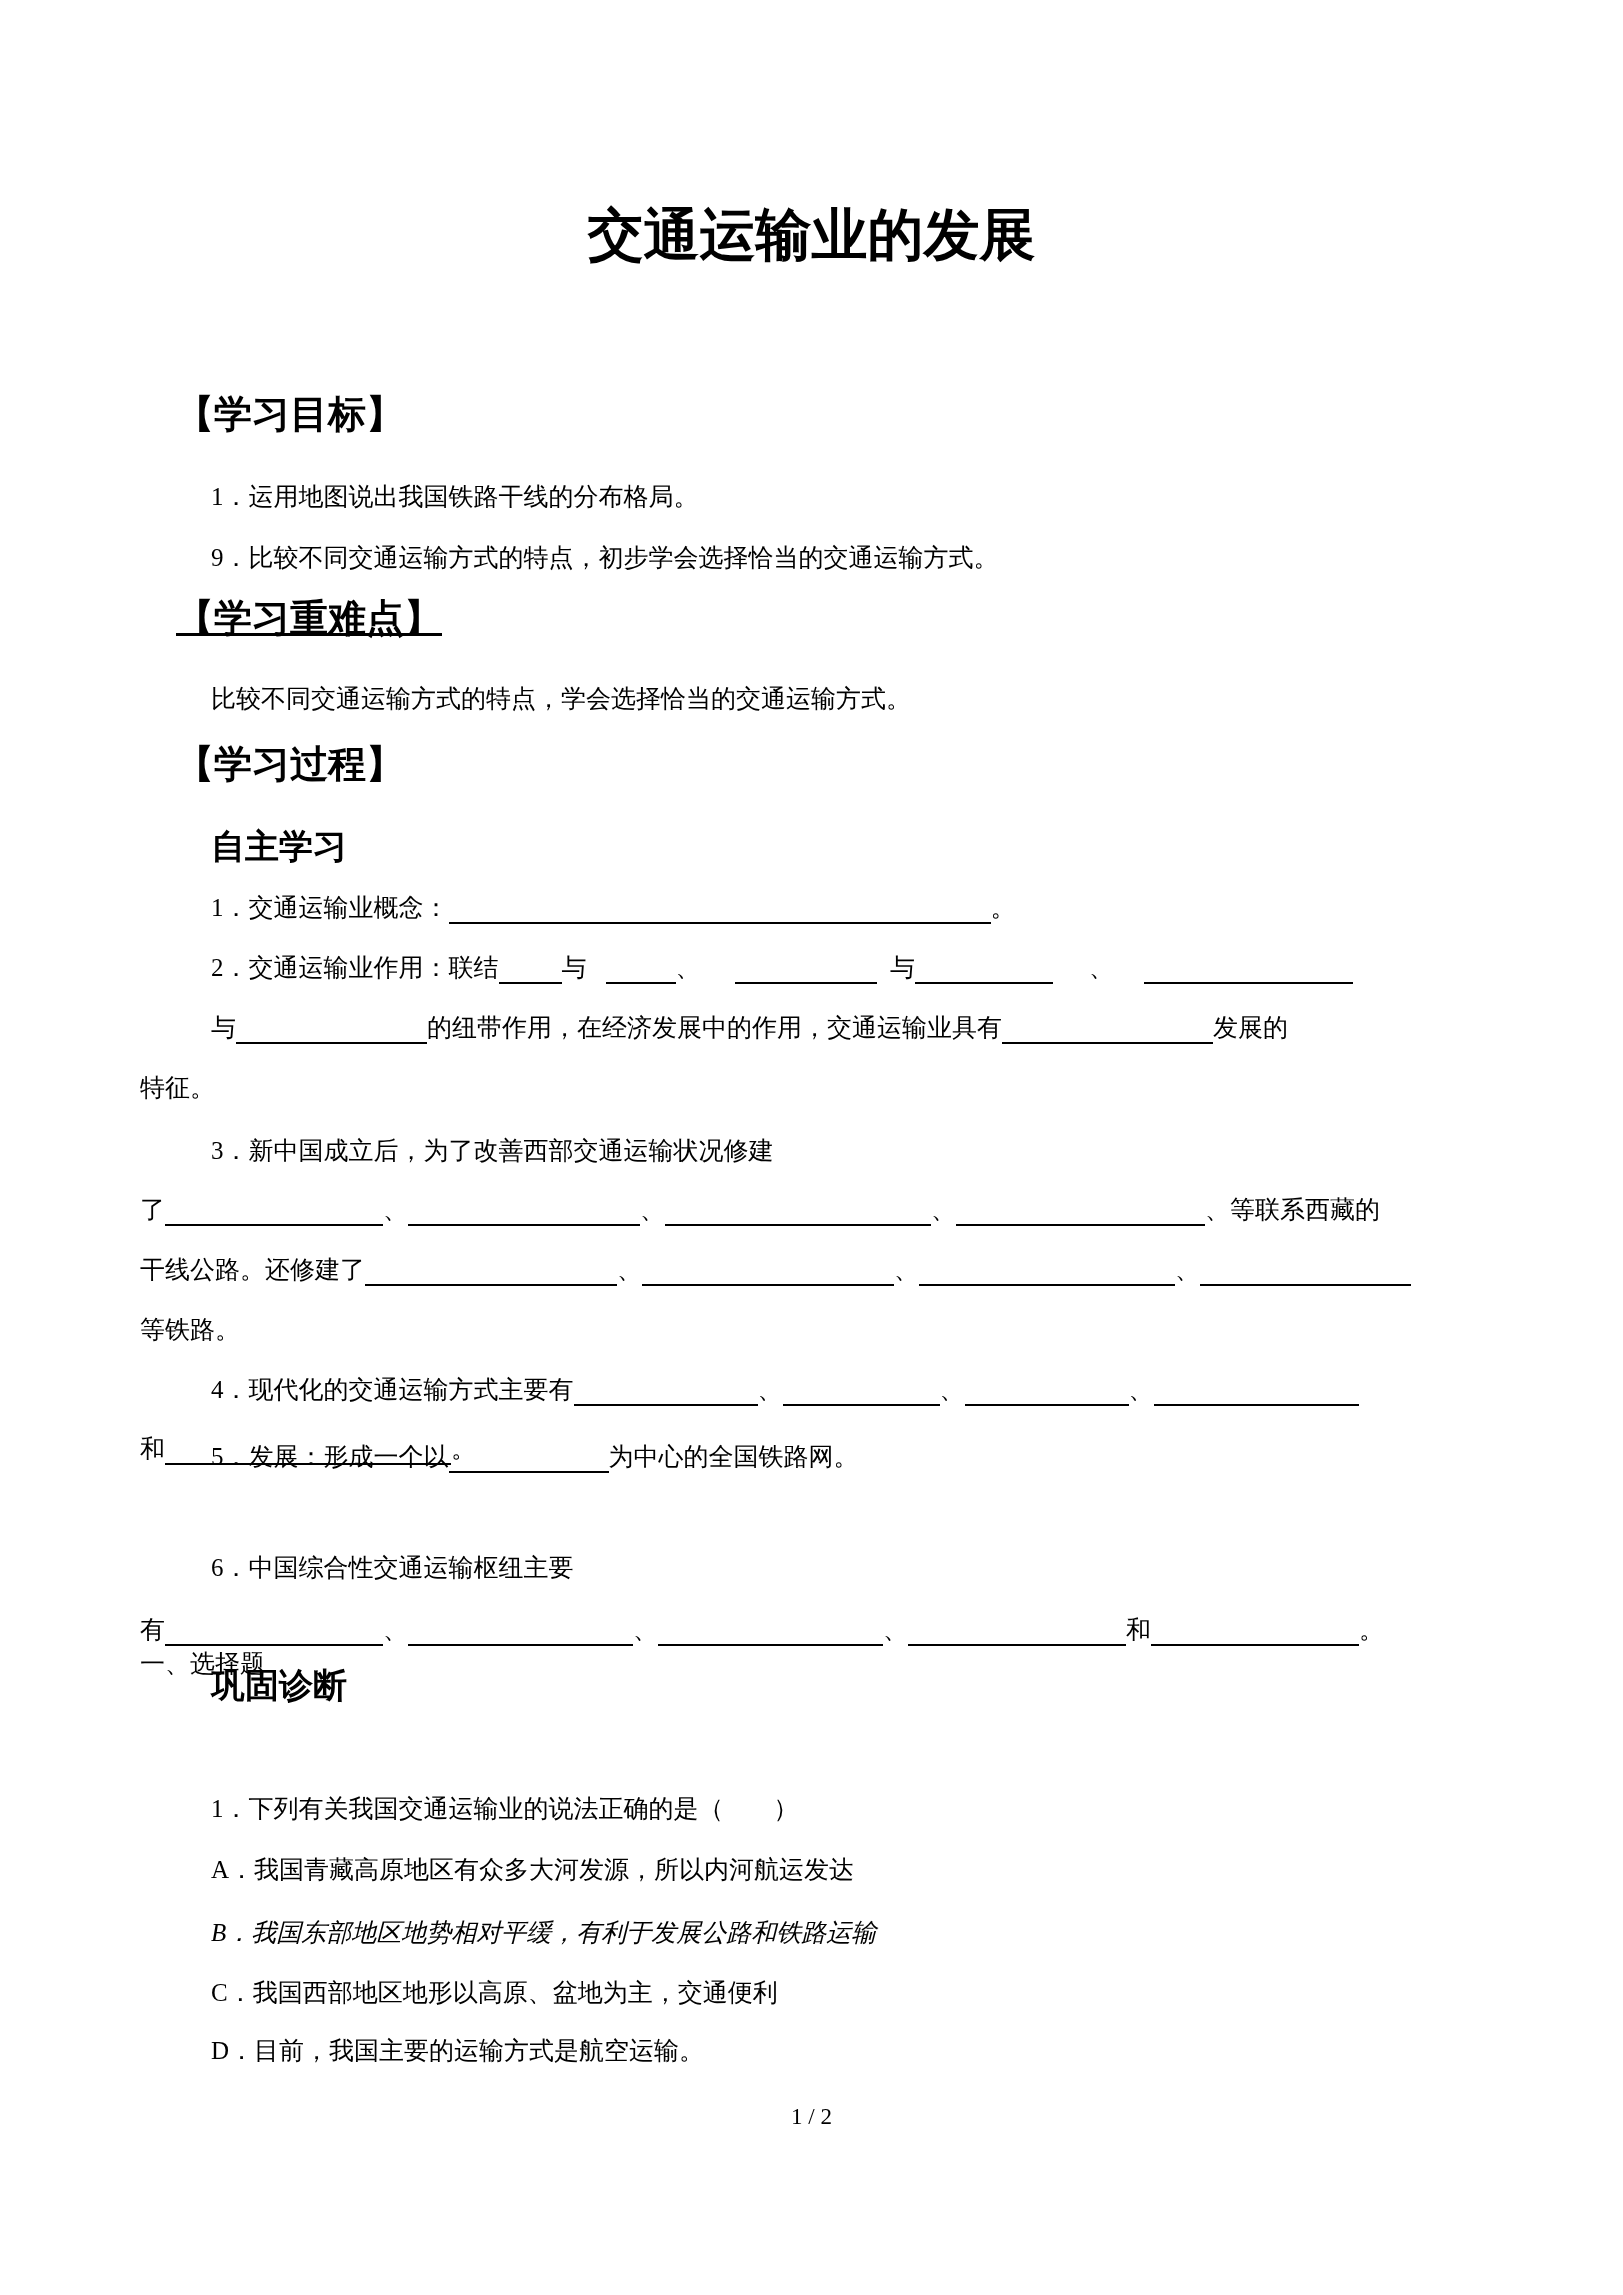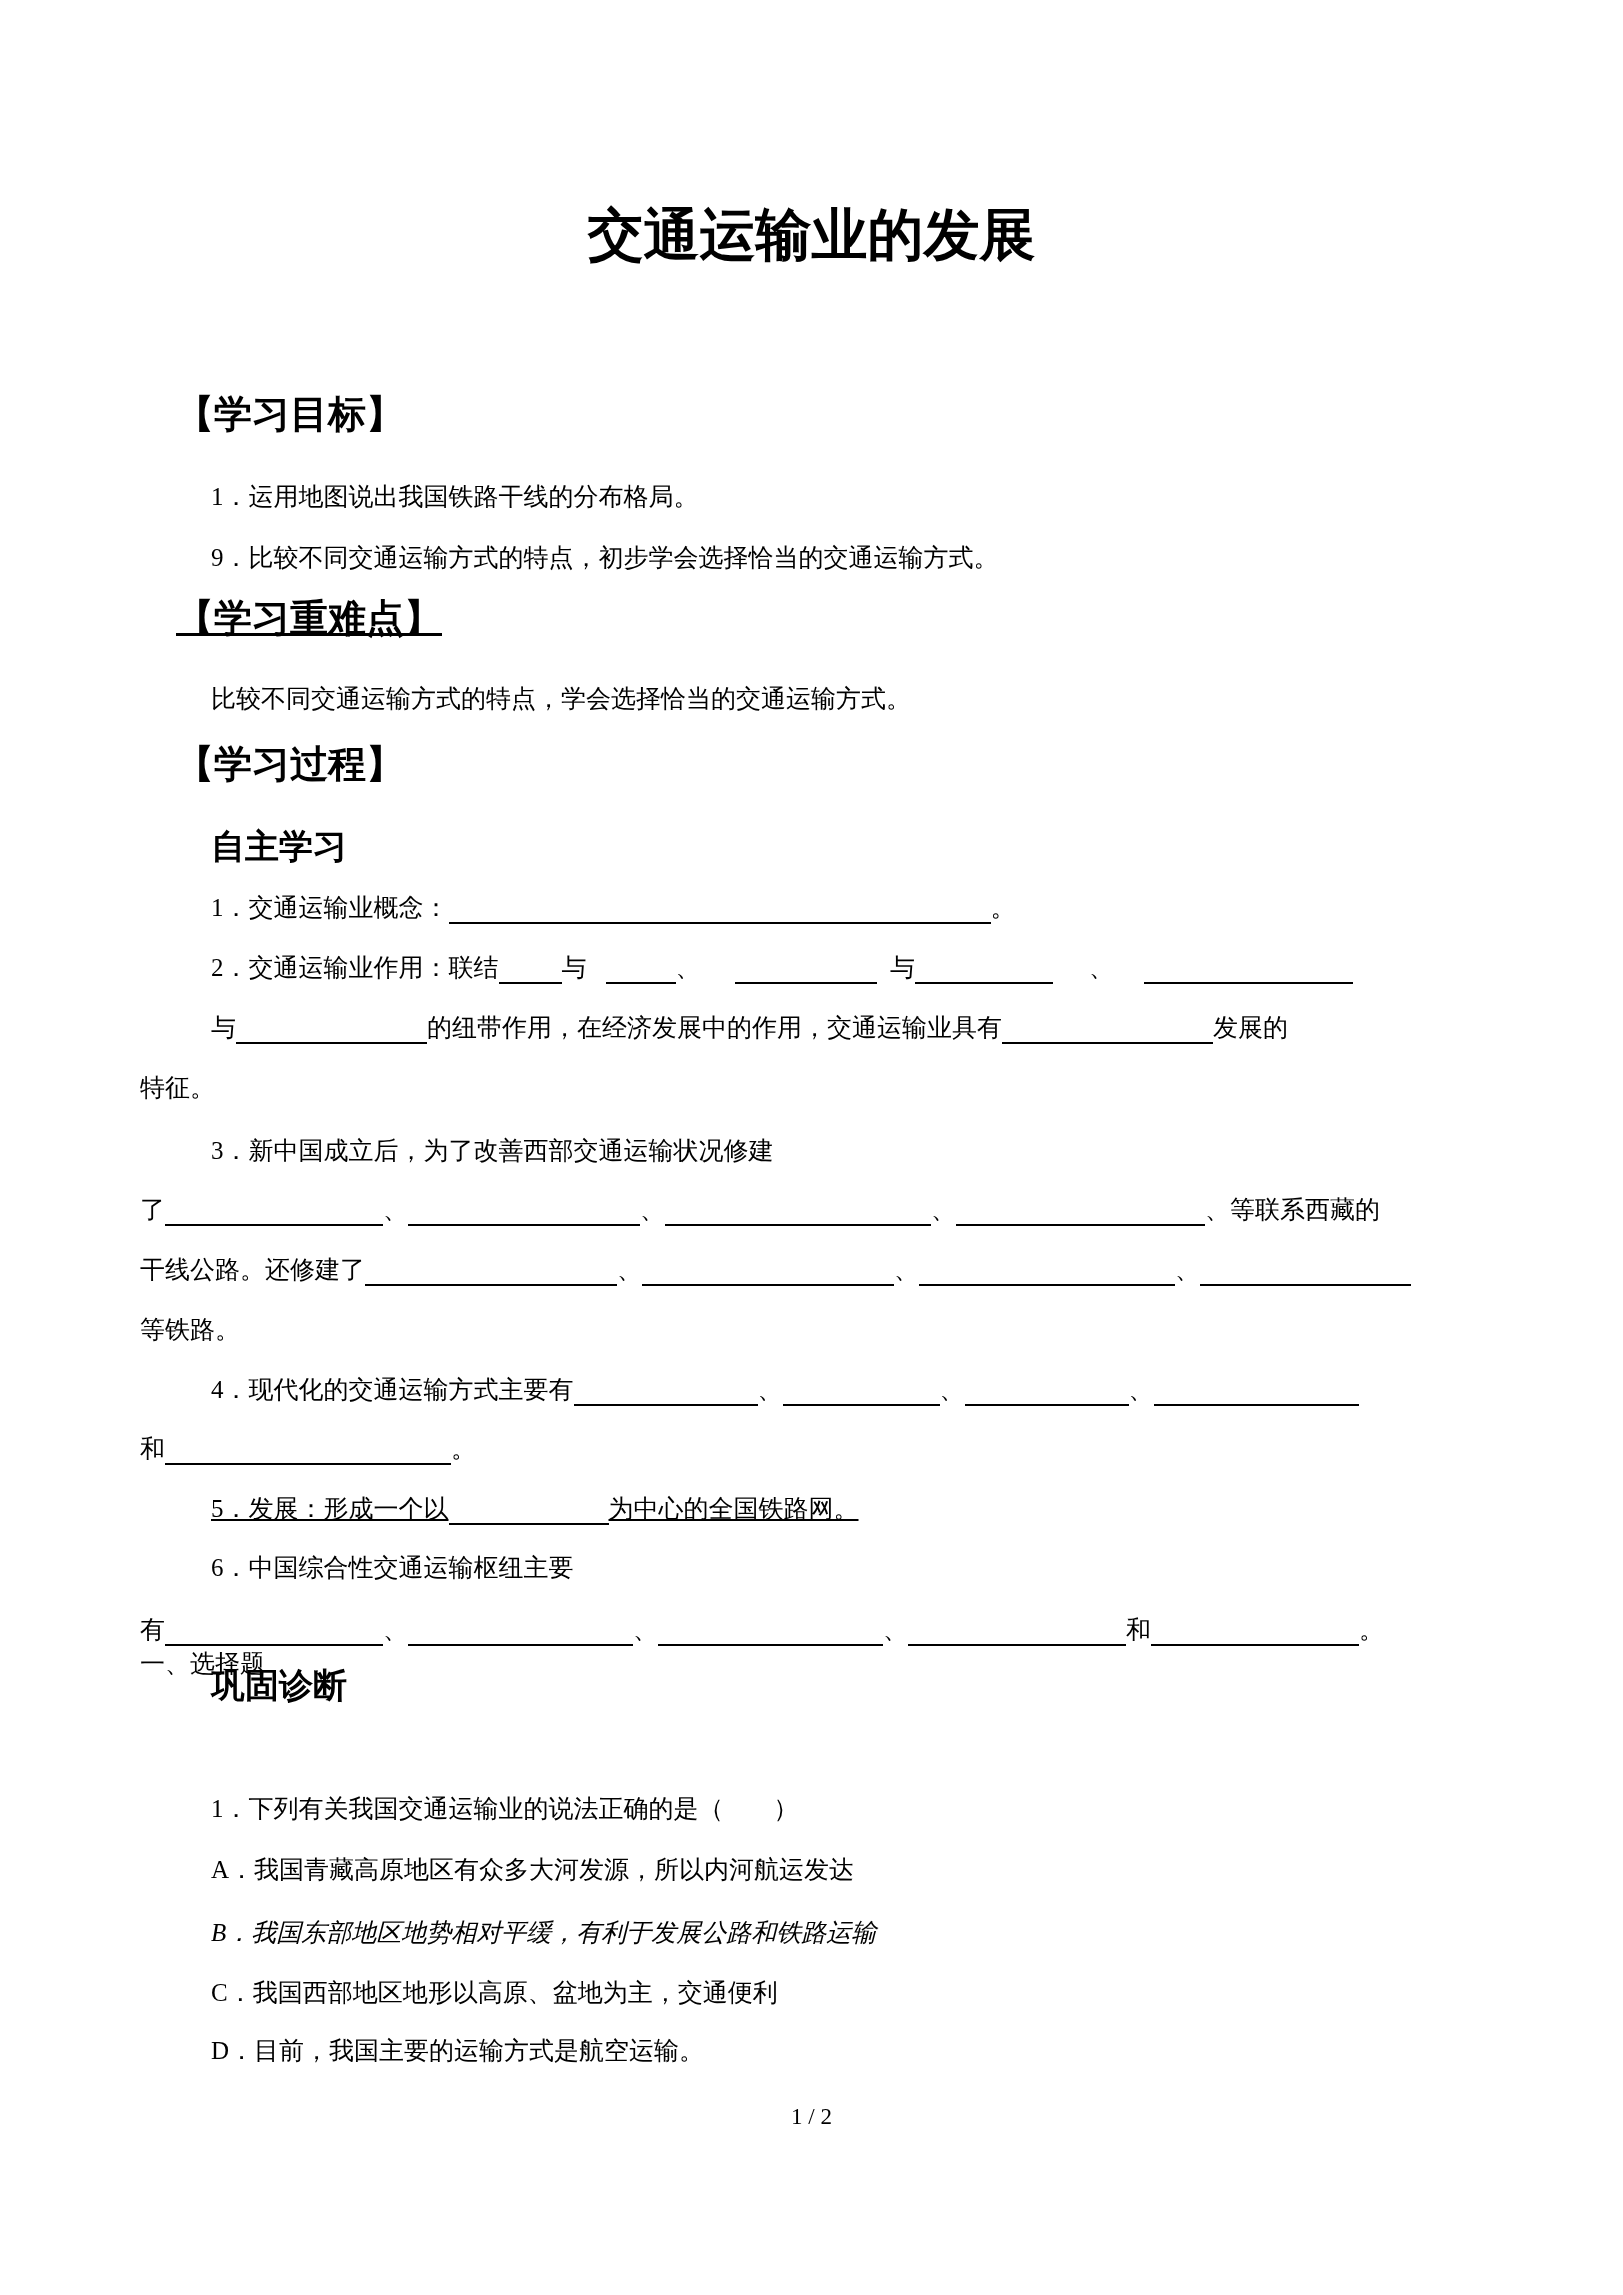--- a/index.html
+++ b/index.html
@@ -68,21 +68,21 @@
 <div class="line" style="top:1299px;left:140px;">等铁路。</div>
 
 <div class="line" style="top:1359px;left:211px;">
   <span>4．现代化的交通运输方式主要有</span><span class="b" style="width:184px;"></span><span>、</span><span class="b" style="width:157px;"></span><span>、</span><span class="b" style="width:164px;"></span><span>、</span><span class="b" style="width:205px;"></span>
 </div>
 
 <div class="line" style="top:1418px;left:140px;">
   <span>和</span><span class="b" style="width:286px;"></span><span>。</span>
 </div>
 
-<div class="line" style="top:1478px;left:211px;text-decoration:underline;">
+<div class="line" style="top:1426px;left:211px;">
   <span>5．发展：形成一个以</span><span class="b" style="width:160px;"></span><span>为中心的全国铁路网。</span>
 </div>
 
 <div class="line" style="top:1537px;left:211px;">6．中国综合性交通运输枢纽主要</div>
 
 <div class="line" style="top:1599px;left:140px;">
   <span>有</span><span class="b" style="width:218px;"></span><span>、</span><span class="b" style="width:225px;"></span><span>、</span><span class="b" style="width:225px;"></span><span>、</span><span class="b" style="width:218px;"></span><span>和</span><span class="b" style="width:208px;"></span><span>。</span>
 </div>
 
 <div class="line h2" style="top:1655px;left:211px;">巩固诊断</div>

